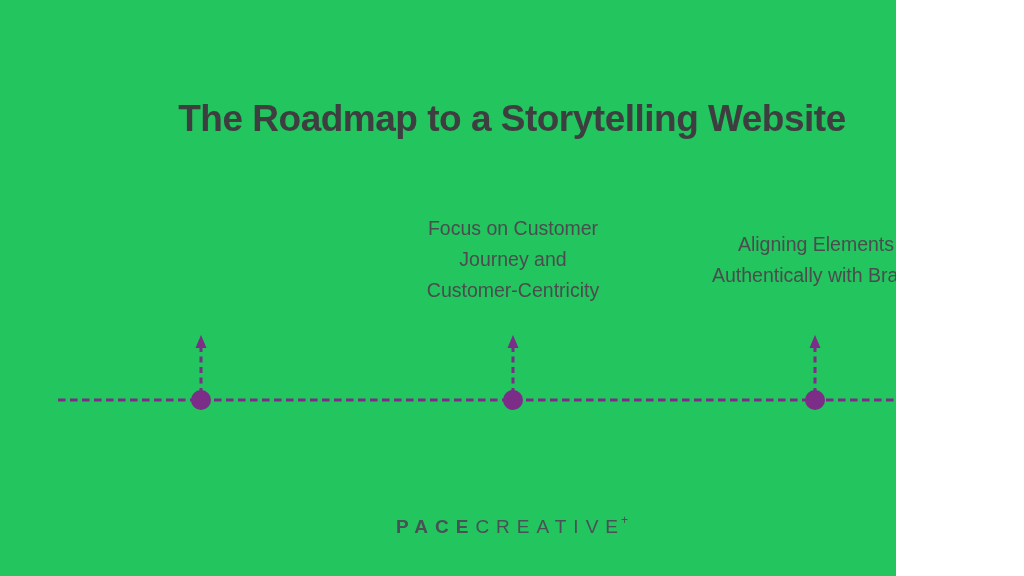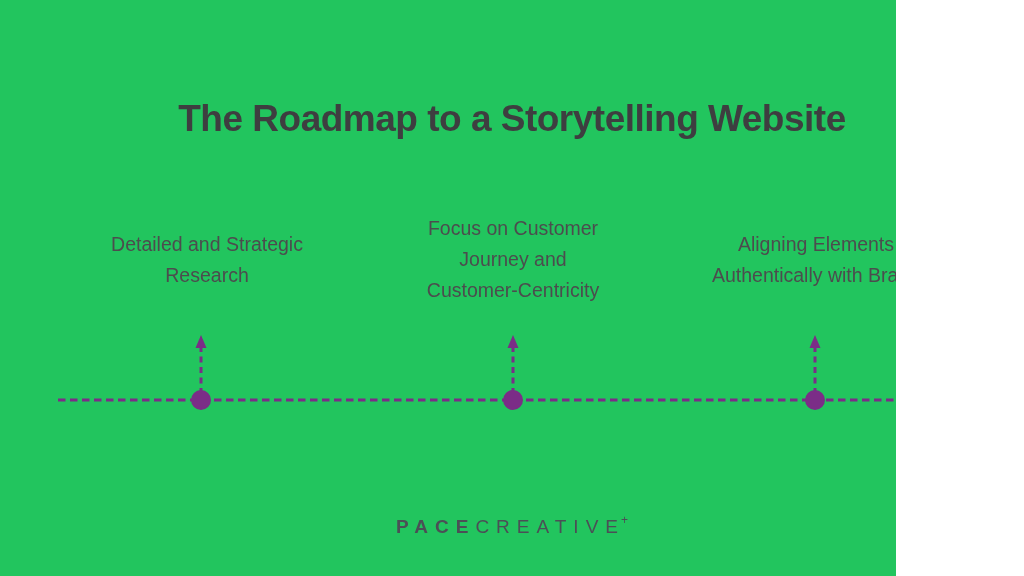--- a/index.html
+++ b/index.html
@@ -82,22 +82,20 @@
     font-weight: 400;
   }
 </style>
 </head>
 <body>
 
 <main class="slide">
 
   <h1 class="slide-title">The Roadmap to a Storytelling Website</h1>
 
-  <div class="milestone-label m1">Detailed and Strategic
-Research</div>
 
   <div class="milestone-label m3">Aligning Elements
 Authentically with Brand</div>
 
   <div class="milestone-label m2">Focus on Customer
 Journey and
 Customer-Centricity</div>
 
   <svg class="timeline-svg" viewBox="0 0 1024 90" xmlns="http://www.w3.org/2000/svg">
 

